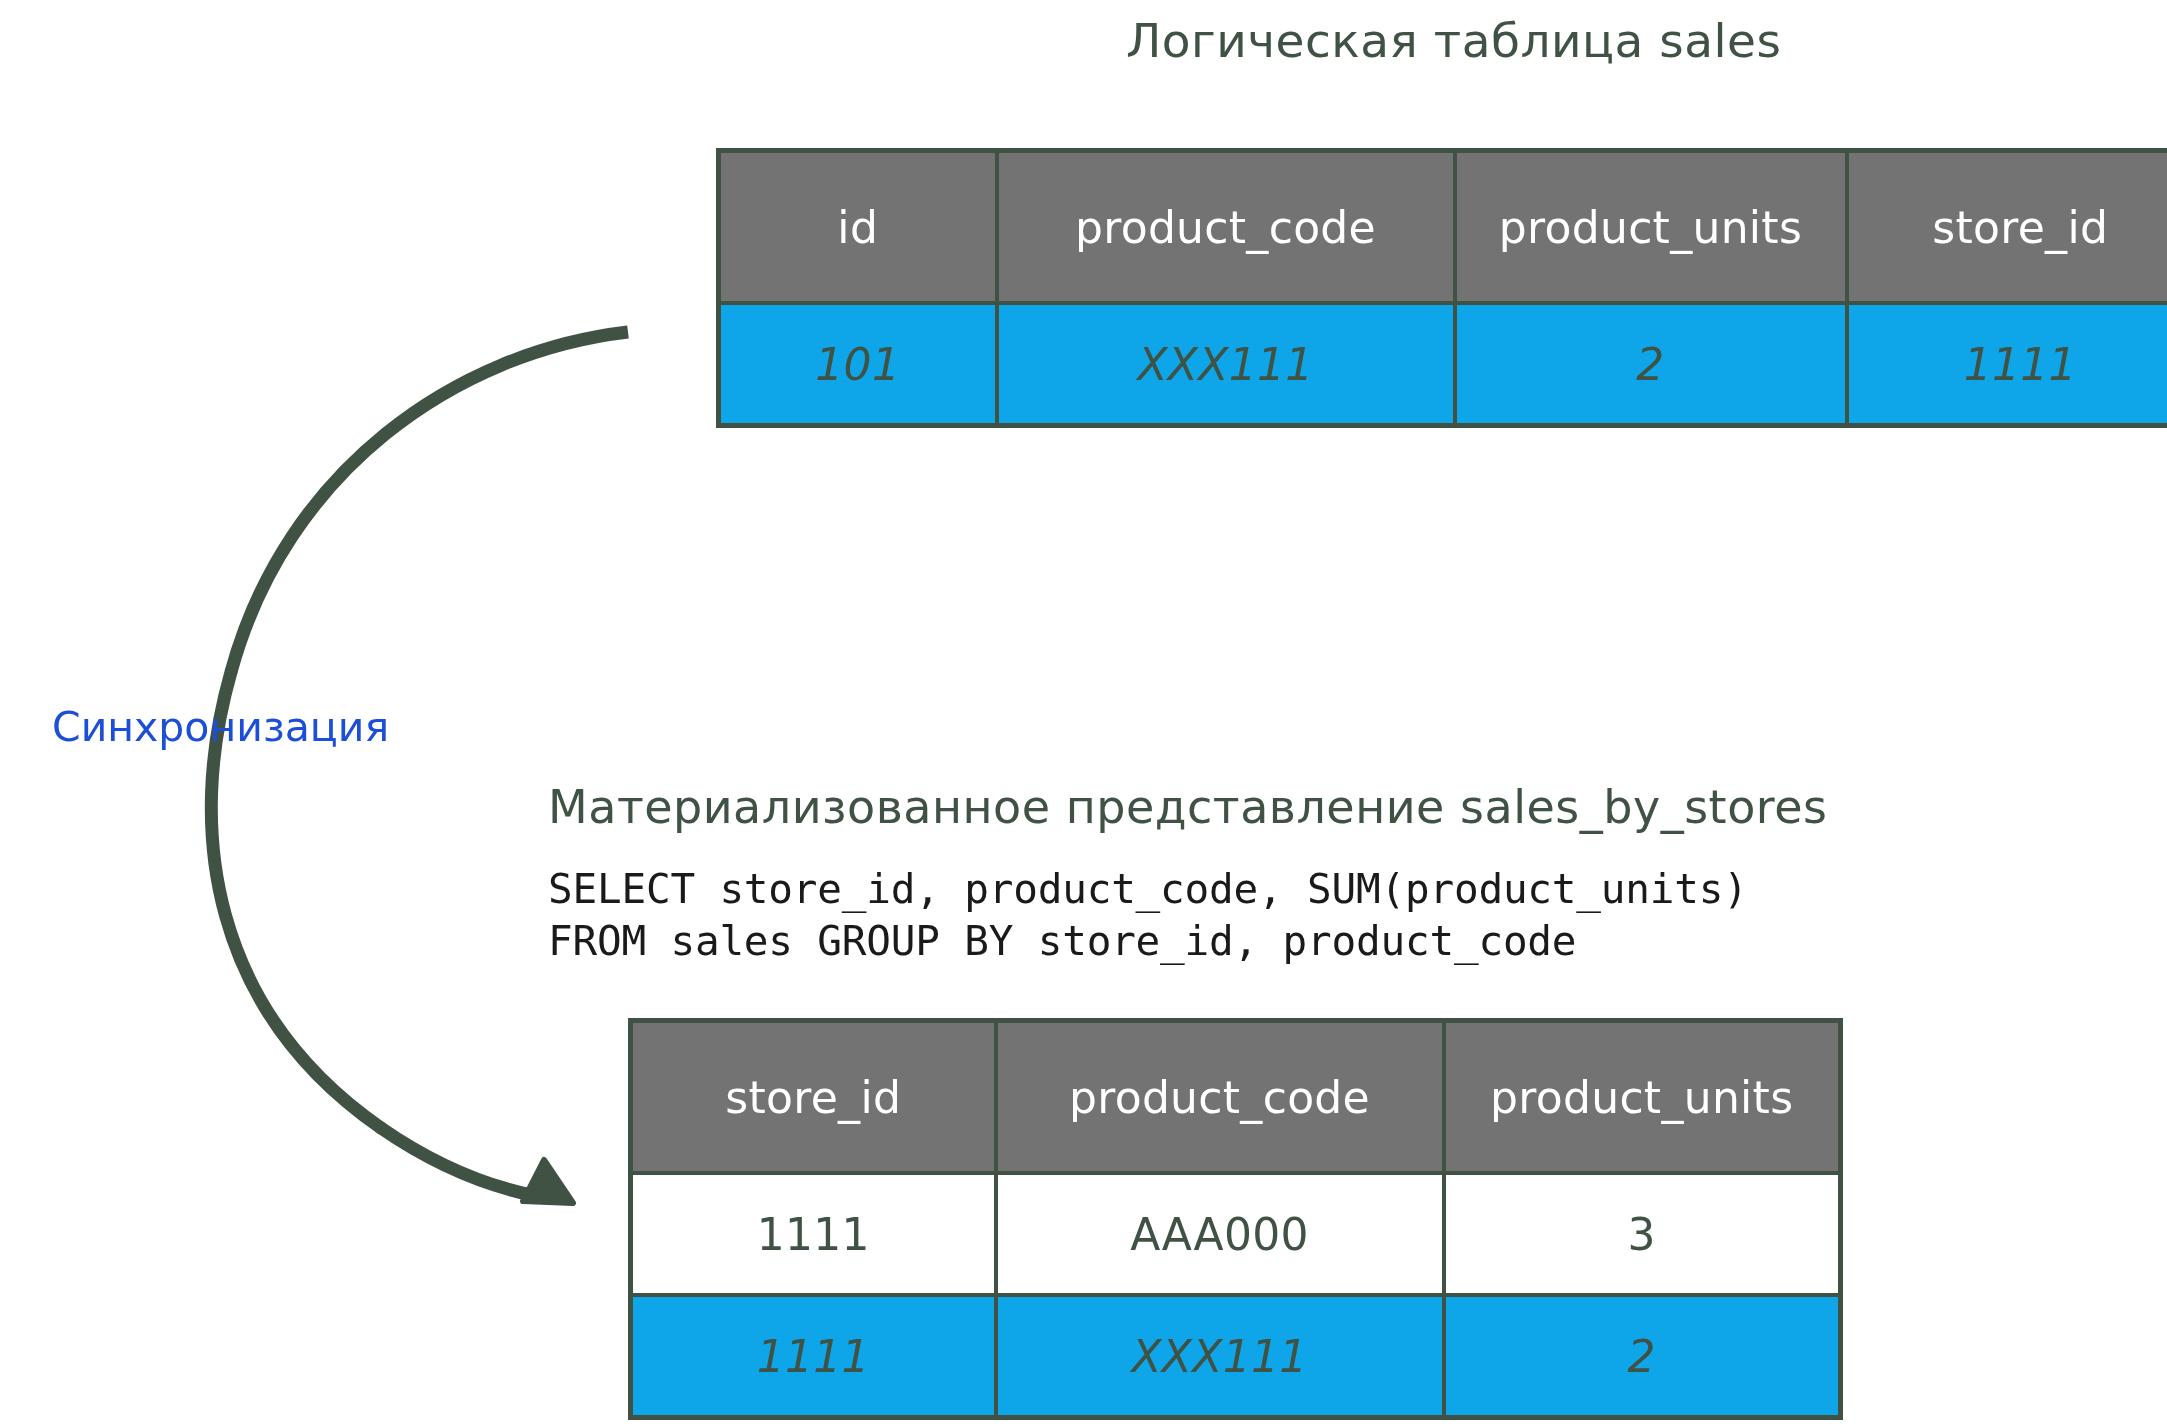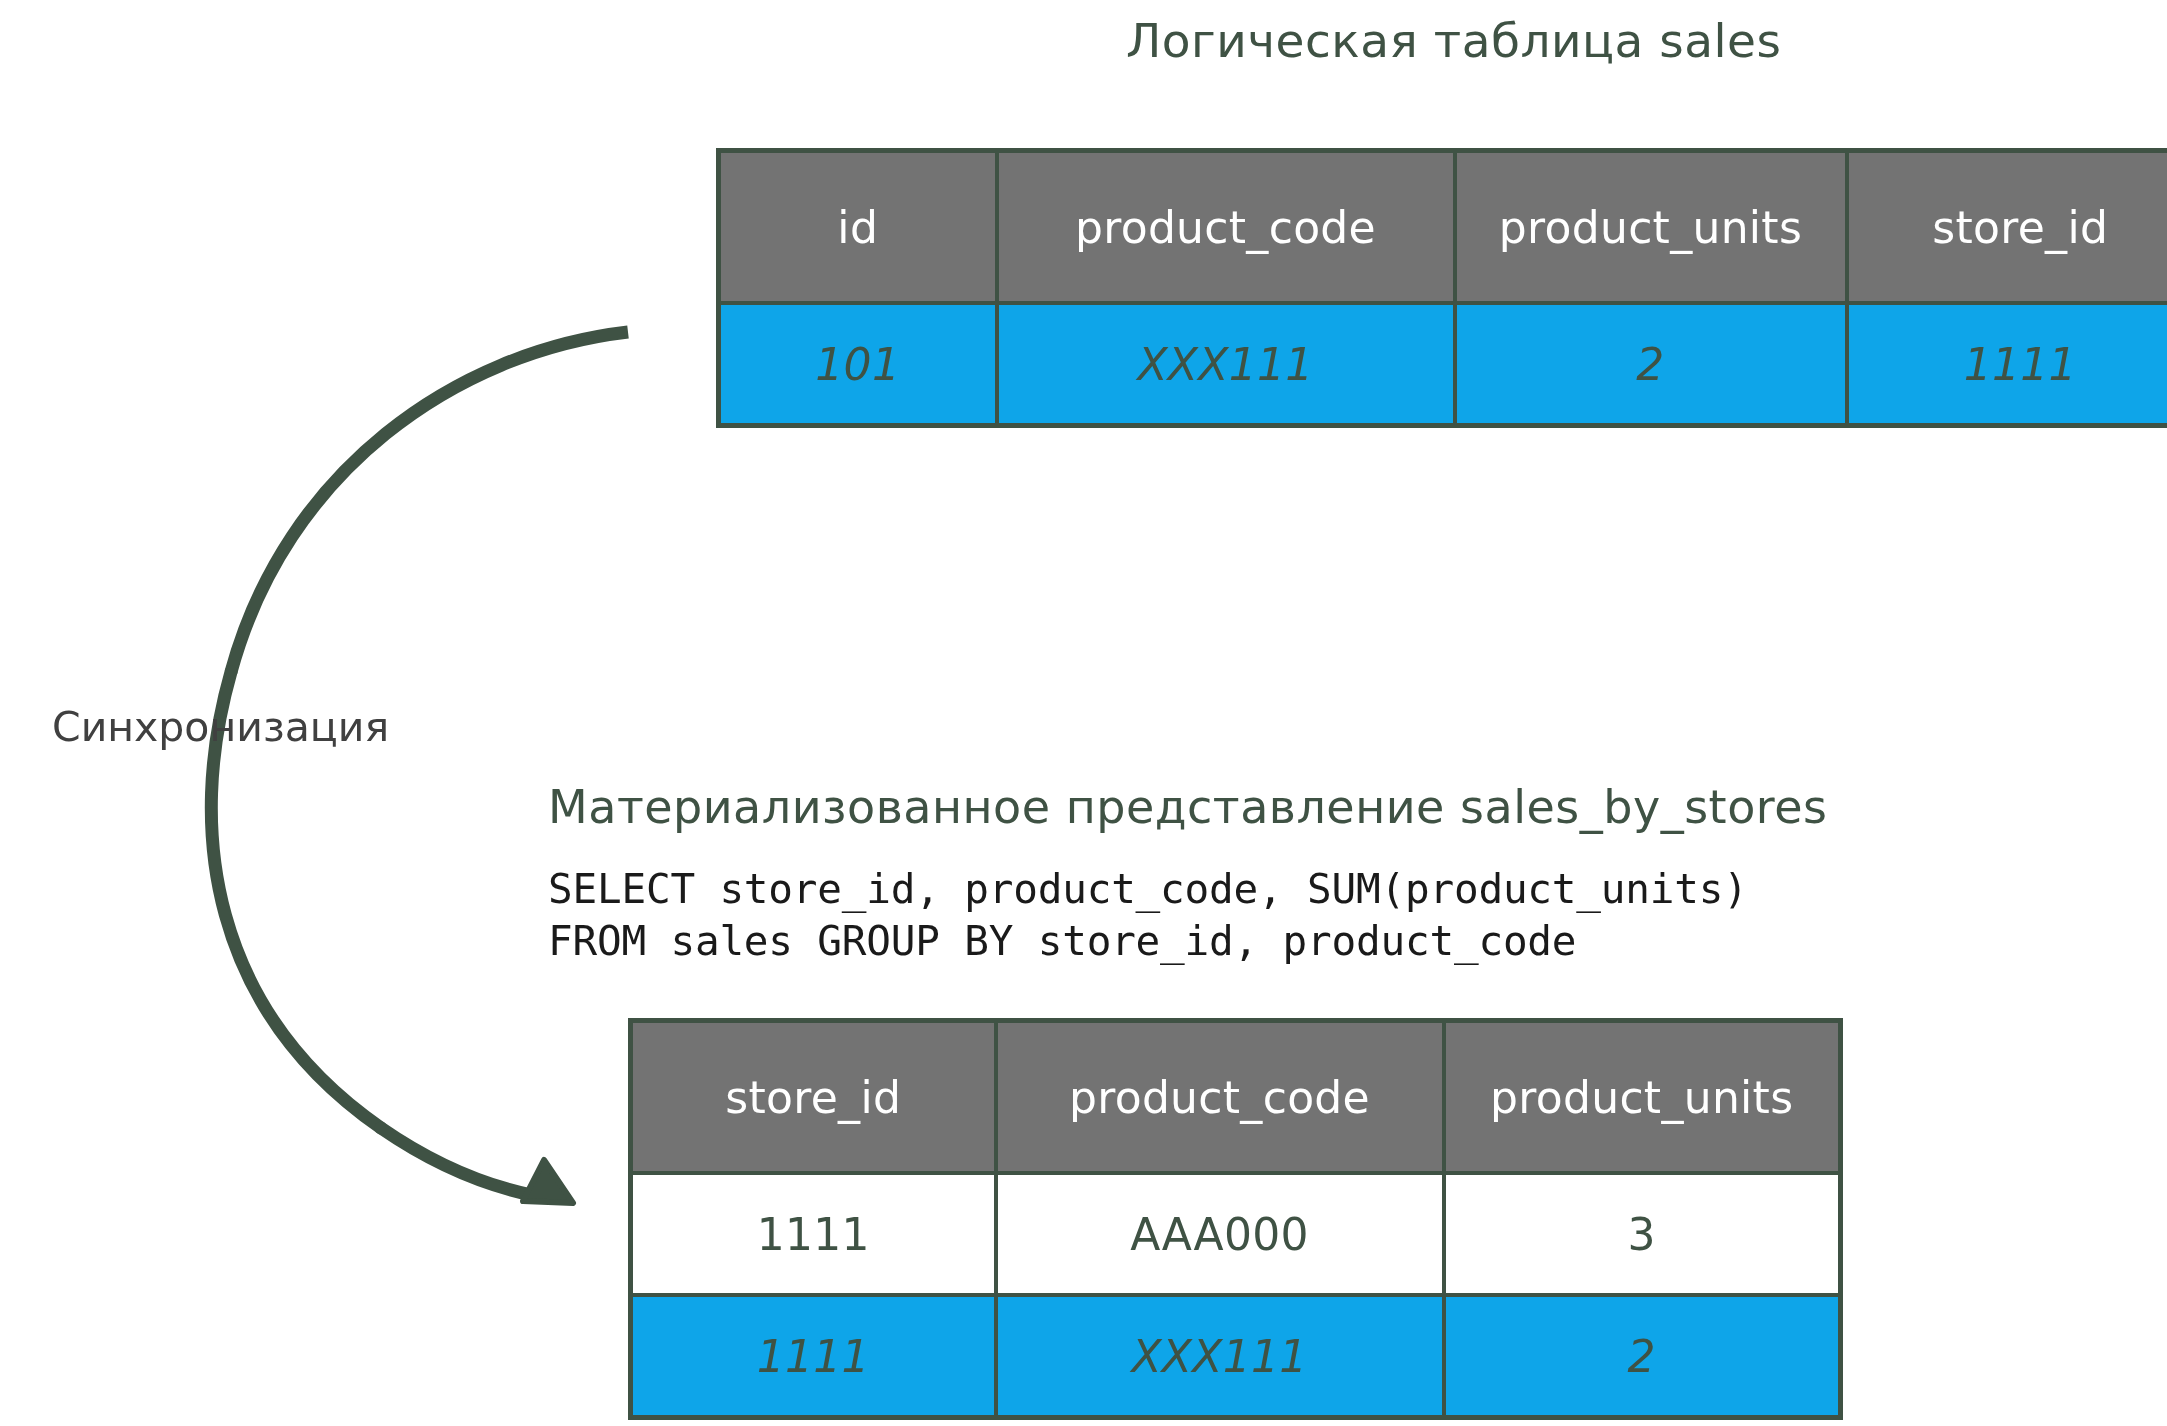--- a/index.html
+++ b/index.html
@@ -52,21 +52,21 @@
     top: 780px;
     font-size: 46px;
   }
 
   
   #sync-label {
     position: absolute;
     left: 16px;
     top: 703px;
     font-size: 41px;
-    color: #404040;
+    color: #1d4ed8;
     white-space: nowrap;
     font-family: "DejaVu Sans", sans-serif;
   }
 
   
   #sql-block {
     position: absolute;
     left: 512px;
     top: 863px;
     font-family: "DejaVu Sans Mono", monospace;

